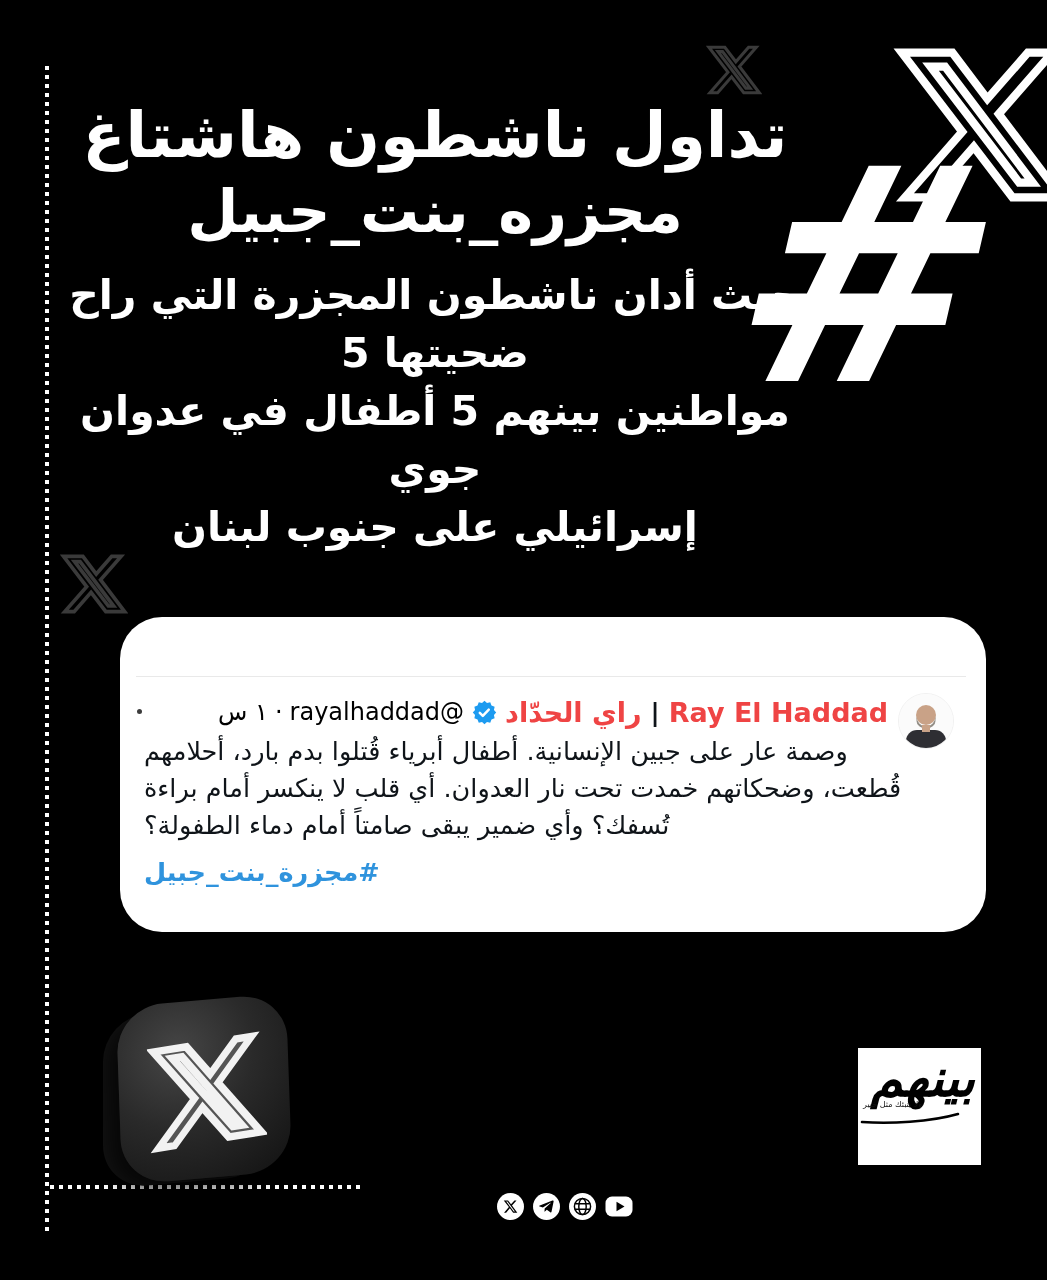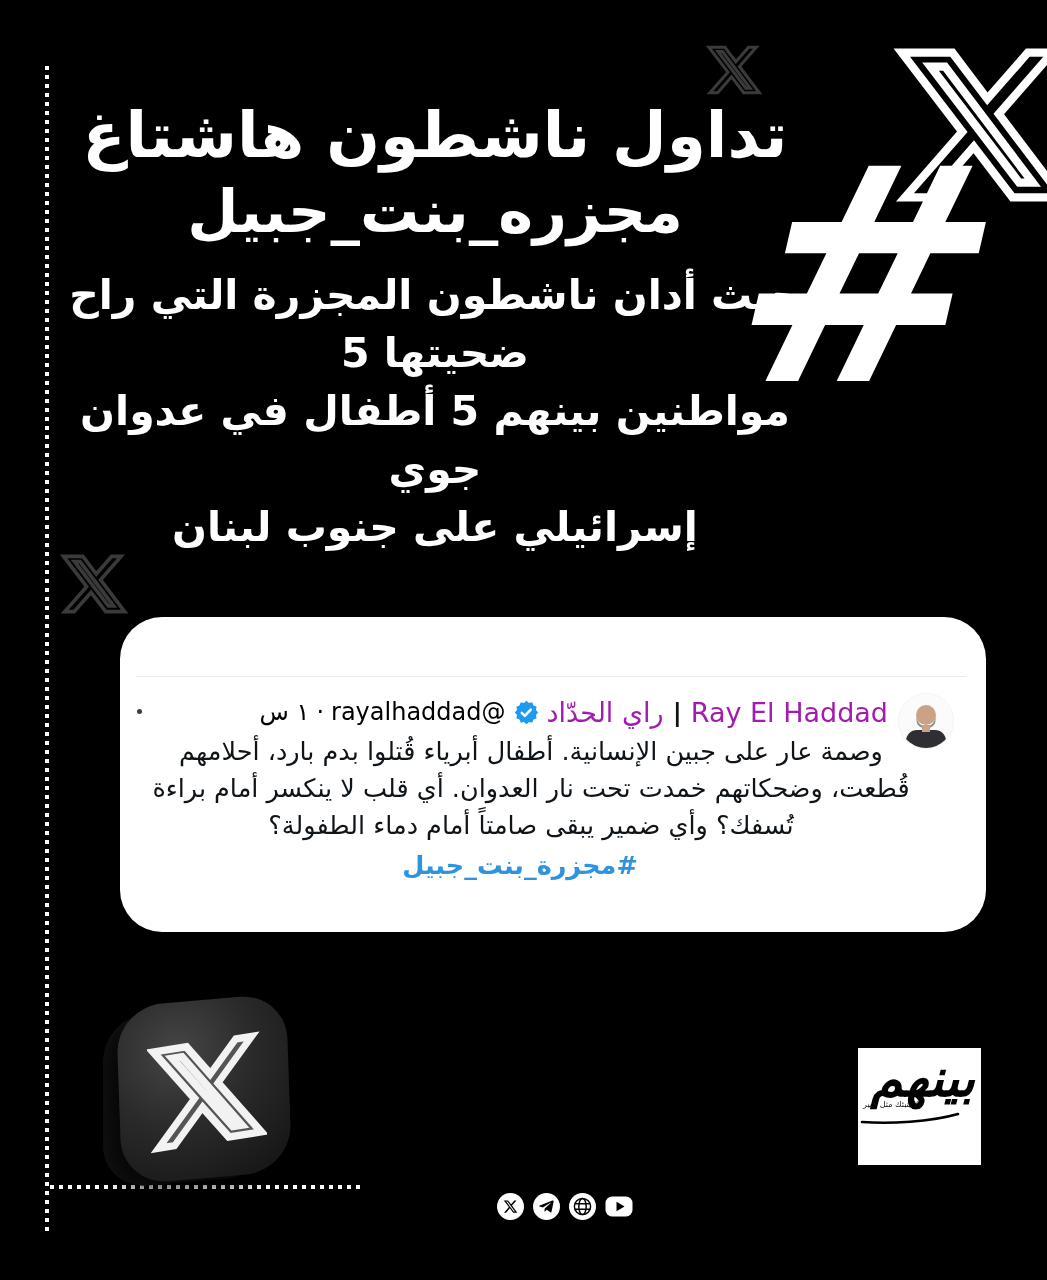--- a/index.html
+++ b/index.html
@@ -33,27 +33,27 @@
   
   .card{position:absolute;left:120px;top:617px;width:866px;height:315px;
     background:#fff;border-radius:42px;}
   .card-topline{position:absolute;top:59px;left:16px;width:830px;height:1px;background:#e9e9e9;}
   .card-dot{position:absolute;left:17px;top:92px;width:5px;height:5px;border-radius:50%;background:#3c3c3c;}
   .avatar{position:absolute;top:76px;right:32px;width:54px;height:54px;border-radius:50%;
     background:#fdfdfd;border:1px solid #f1f1f1;overflow:hidden;}
   .t-header{position:absolute;top:75px;right:98px;left:20px;height:40px;
     display:flex;align-items:center;direction:rtl;gap:7px;white-space:nowrap;
     justify-content:flex-start;}
-  .t-name{font-size:27px;font-weight:normal;color:#a21caf;}
+  .t-name{font-size:27px;font-weight:bold;color:#ef4444;}
   .t-sep{font-size:25px;color:#0f1419;font-weight:bold;padding:0 2px;}
   .t-handle,.t-time,.t-mid{font-size:24px;color:#000000;}
   .badge{width:27px;height:27px;flex:0 0 auto;}
-  .t-body{position:absolute;top:116px;right:74px;left:30px;direction:rtl;text-align:center;
+  .t-body{position:absolute;top:116px;right:74px;left:24px;direction:rtl;text-align:left;
     color:#0f1419;font-size:25.5px;line-height:37px;}
-  .t-hashtag{display:block;margin-top:3px;padding-left:0;padding-right:22px;
+  .t-hashtag{display:block;margin-top:10px;padding-left:0;padding-right:22px;
     color:#2f93dd;font-weight:bold;text-decoration:none;}
 
   
   .cube{position:absolute;left:103px;top:998px;width:190px;height:190px;}
   .cube-back{position:absolute;left:0;top:12px;width:168px;height:172px;background:#131313;
     border-radius:44px;transform:skewY(-5deg);}
   .cube-front{position:absolute;left:16px;top:2px;width:170px;height:178px;border-radius:46px;
     background:radial-gradient(circle at 35% 28%,#464646 0%,#2a2a2a 45%,#121212 100%);
     transform:skewY(-3deg) rotate(-2deg);box-shadow:-12px 10px 20px rgba(0,0,0,.65);}
   .cube-x{position:absolute;left:45px;top:35px;width:118px;height:118px;

